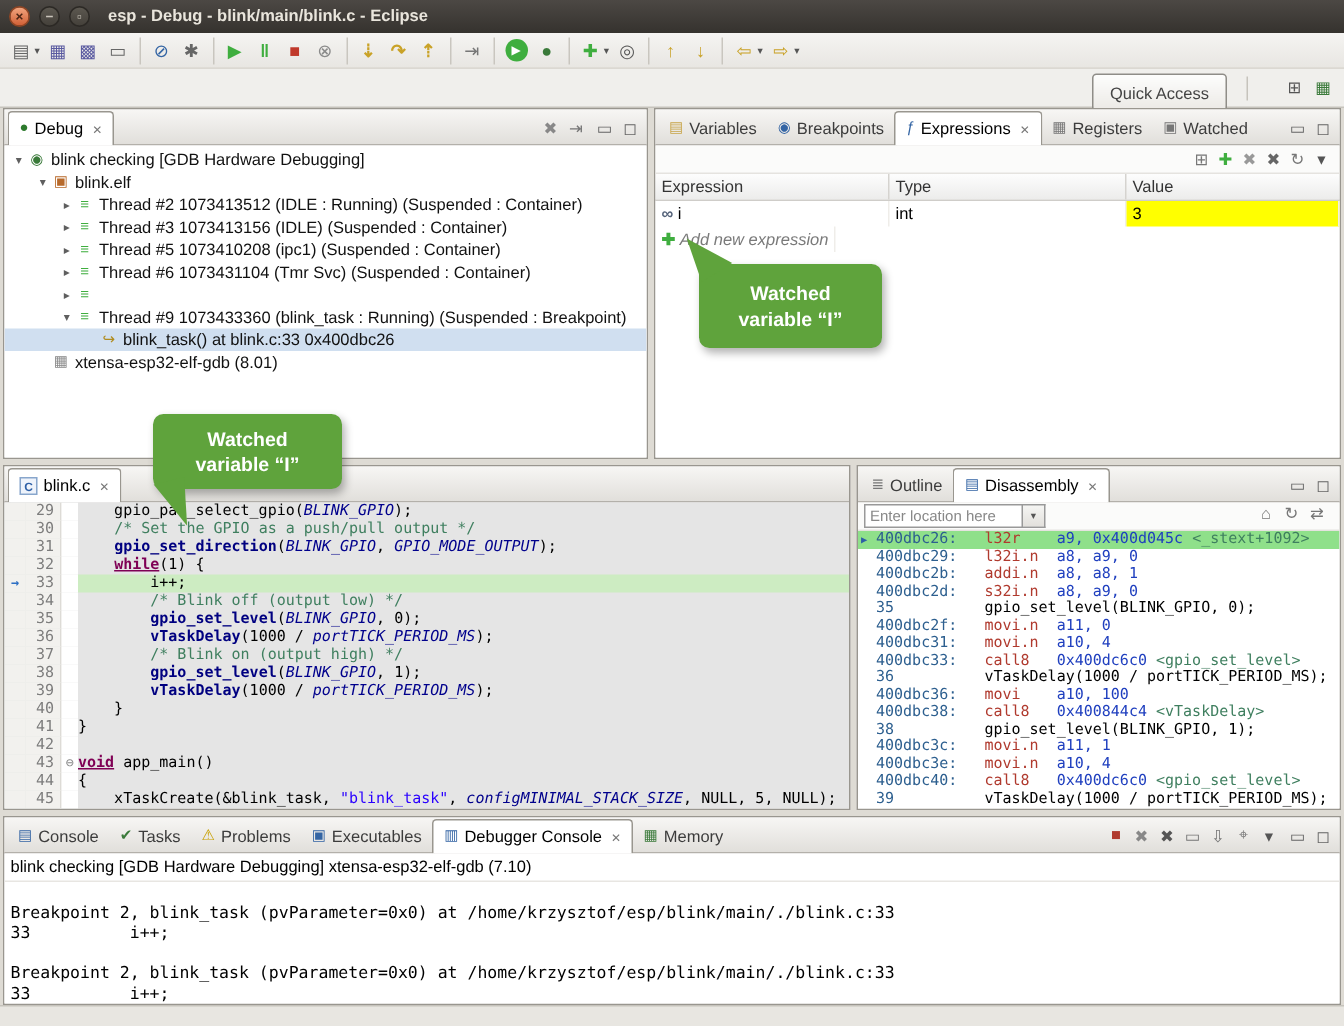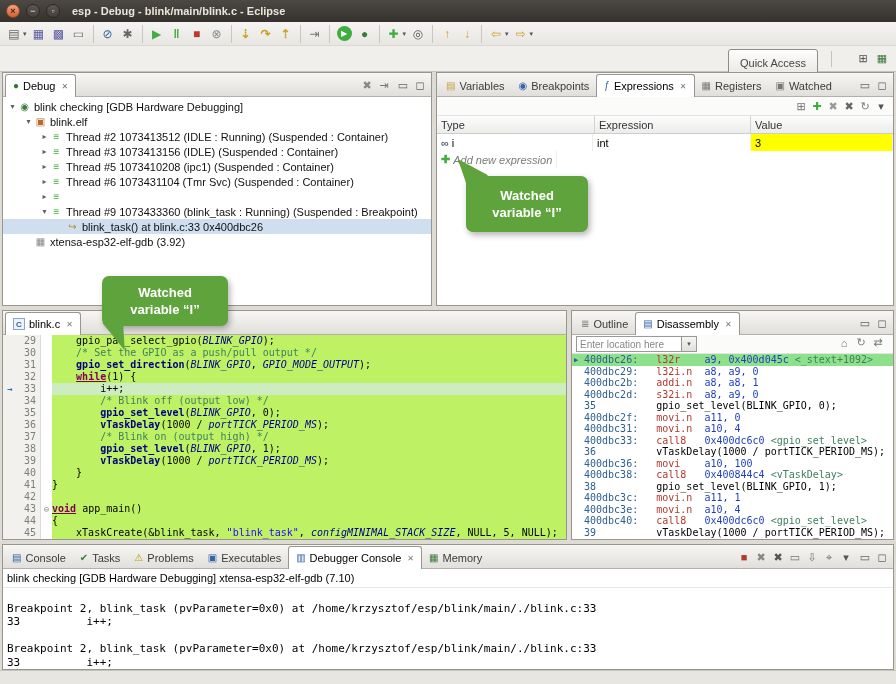--- a/index.html
+++ b/index.html
@@ -52,21 +52,21 @@
   .c1{width:158px;flex:none;}
   .c2{flex:1;border-right:none;}
   .ebody{flex:1;background:#fff;}
   .erow{height:17px;display:flex;font-size:11px;align-items:stretch;}
   .ecell{padding:1px 4px;display:flex;align-items:center;border-right:1px solid #efede9;gap:3px;}
   .addlbl{color:#7a7a7a;font-style:italic;}
   .plus{color:#3fae3f;font-weight:bold;}
   .glasses{color:#55637a;font-weight:bold;}
 
   
-  .edlines{flex:1;overflow:hidden;font-family:"DejaVu Sans Mono",monospace;font-size:10px;line-height:12px;background:#bef264;}
+  .edlines{flex:1;overflow:hidden;font-family:"DejaVu Sans Mono",monospace;font-size:10px;line-height:12px;background:#e5e5e5;}
   .eline{display:flex;height:12px;}
   .emark{width:14px;flex:none;background:#f2f1ee;font-size:9px;text-align:center;color:#2d6fc4;font-weight:bold;line-height:12px;}
   .enum{width:24px;flex:none;background:#f2f1ee;color:#7d7d7d;text-align:right;padding-right:4px;border-right:1px solid #dddbd6;}
   .efold{width:11px;flex:none;color:#888;font-size:9px;text-align:center;background:#fff;line-height:12px;}
   .ecode{flex:1;white-space:pre;color:#000;}
   .ecode.cur{background:#cdecc2;}
   .k{color:#7f0055;font-weight:bold;text-decoration:underline;}
   .c{color:#3f7f5f;}
   .s{color:#2a00ff;}
   .m{color:#00008c;font-style:italic;}
@@ -225,21 +225,21 @@
         <span class="tlabel">Thread #9 1073433360 (blink_task : Running) (Suspended : Breakpoint)</span>
       </div>
       <div class="trow sel" style="padding-left: 52px;">
         <span class="twist"> </span>
         <span class="nicon" style="color: rgb(176, 140, 31);">↪</span>
         <span class="tlabel">blink_task() at blink.c:33 0x400dbc26</span>
       </div>
       <div class="trow" style="padding-left: 20px;">
         <span class="twist"> </span>
         <span class="nicon" style="color: rgb(136, 136, 136);">▦</span>
-        <span class="tlabel">xtensa-esp32-elf-gdb (3.92)</span>
+        <span class="tlabel">xtensa-esp32-elf-gdb (8.01)</span>
       </div>
     </div>
 </div>
 
 <div class="panel" id="expr-panel">
   <div class="tabbar">
     <div style="display:flex;align-items:flex-end;" id="expr-tabs">
         <div class="vtab">
           <span class="tabicon" style="color: rgb(200, 165, 74);">▤</span>
           <span>Variables</span>
@@ -270,22 +270,22 @@
   </div>
   <div class="vtrow" id="expr-vt">
       <span class="vicon" style="color: rgb(119, 119, 119);">⊞</span>
       <span class="vicon" style="color: rgb(63, 174, 63);">✚</span>
       <span class="vicon" style="color: rgb(153, 153, 153);">✖</span>
       <span class="vicon" style="color: rgb(102, 102, 102);">✖</span>
       <span class="vicon" style="color: rgb(119, 119, 119);">↻</span>
       <span class="vicon" style="color: rgb(85, 85, 85);">▾</span>
     </div>
   <div class="ehead" id="expr-head">
+      <div class="ecol c0">Expression</div>
       <div class="ecol c1">Type</div>
-      <div class="ecol c0">Expression</div>
       <div class="ecol c2">Value</div>
     </div>
   <div class="ebody" id="expr-body">
       <div class="erow">
         <div class="ecell c0">
           <span class="glasses">∞</span>
           <span>i</span>
         </div>
         <div class="ecell c1">int</div>
         <div class="ecell c2" style="background: rgb(255, 255, 0);">3</div>

